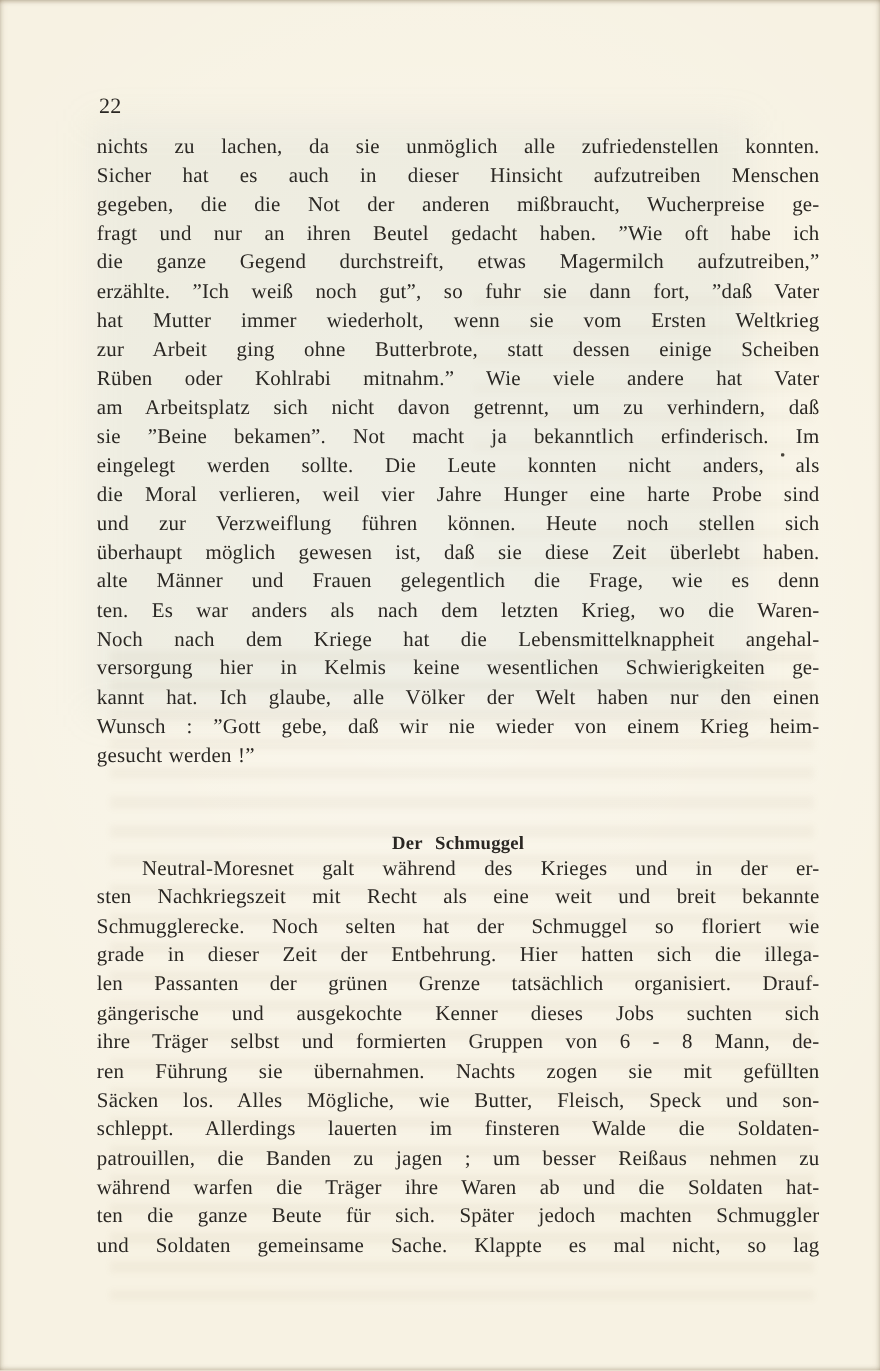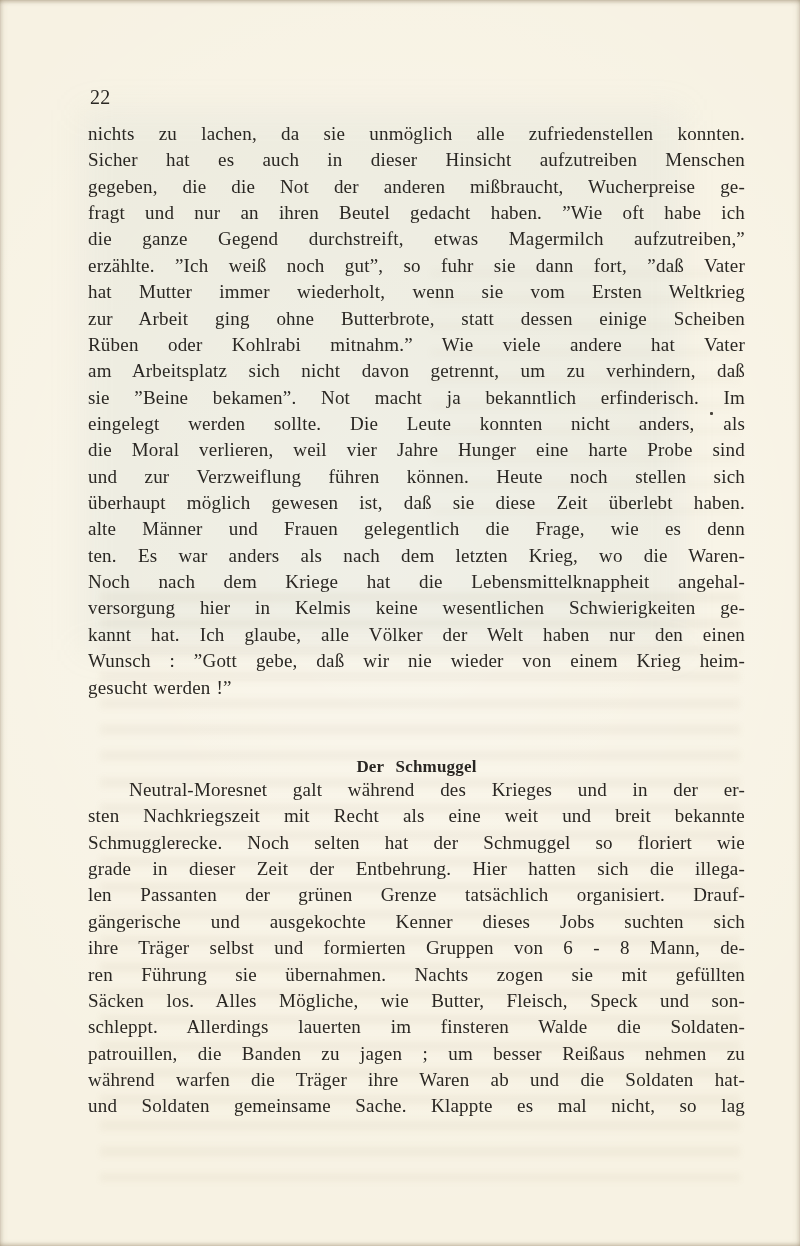--- a/index.html
+++ b/index.html
@@ -100,17 +100,18 @@
     <div class="line">Schmugglerecke. Noch selten hat der Schmuggel so floriert wie</div>
     <div class="line">grade in dieser Zeit der Entbehrung. Hier hatten sich die illega-</div>
     <div class="line">len Passanten der grünen Grenze tatsächlich organisiert. Drauf-</div>
     <div class="line">gängerische und ausgekochte Kenner dieses Jobs suchten sich</div>
     <div class="line">ihre Träger selbst und formierten Gruppen von 6 - 8 Mann, de-</div>
     <div class="line">ren Führung sie übernahmen. Nachts zogen sie mit gefüllten</div>
     <div class="line">Säcken los. Alles Mögliche, wie Butter, Fleisch, Speck und son-</div>
     <div class="line">schleppt. Allerdings lauerten im finsteren Walde die Soldaten-</div>
     <div class="line">patrouillen, die Banden zu jagen ; um besser Reißaus nehmen zu</div>
     <div class="line">während warfen die Träger ihre Waren ab und die Soldaten hat-</div>
+    <div class="line">ten die ganze Beute für sich. Später jedoch machten Schmuggler</div>
     <div class="line">und Soldaten gemeinsame Sache. Klappte es mal nicht, so lag</div>
   </div>
 
   <div class="speck"></div>
 </div>
 
 </body></html>

